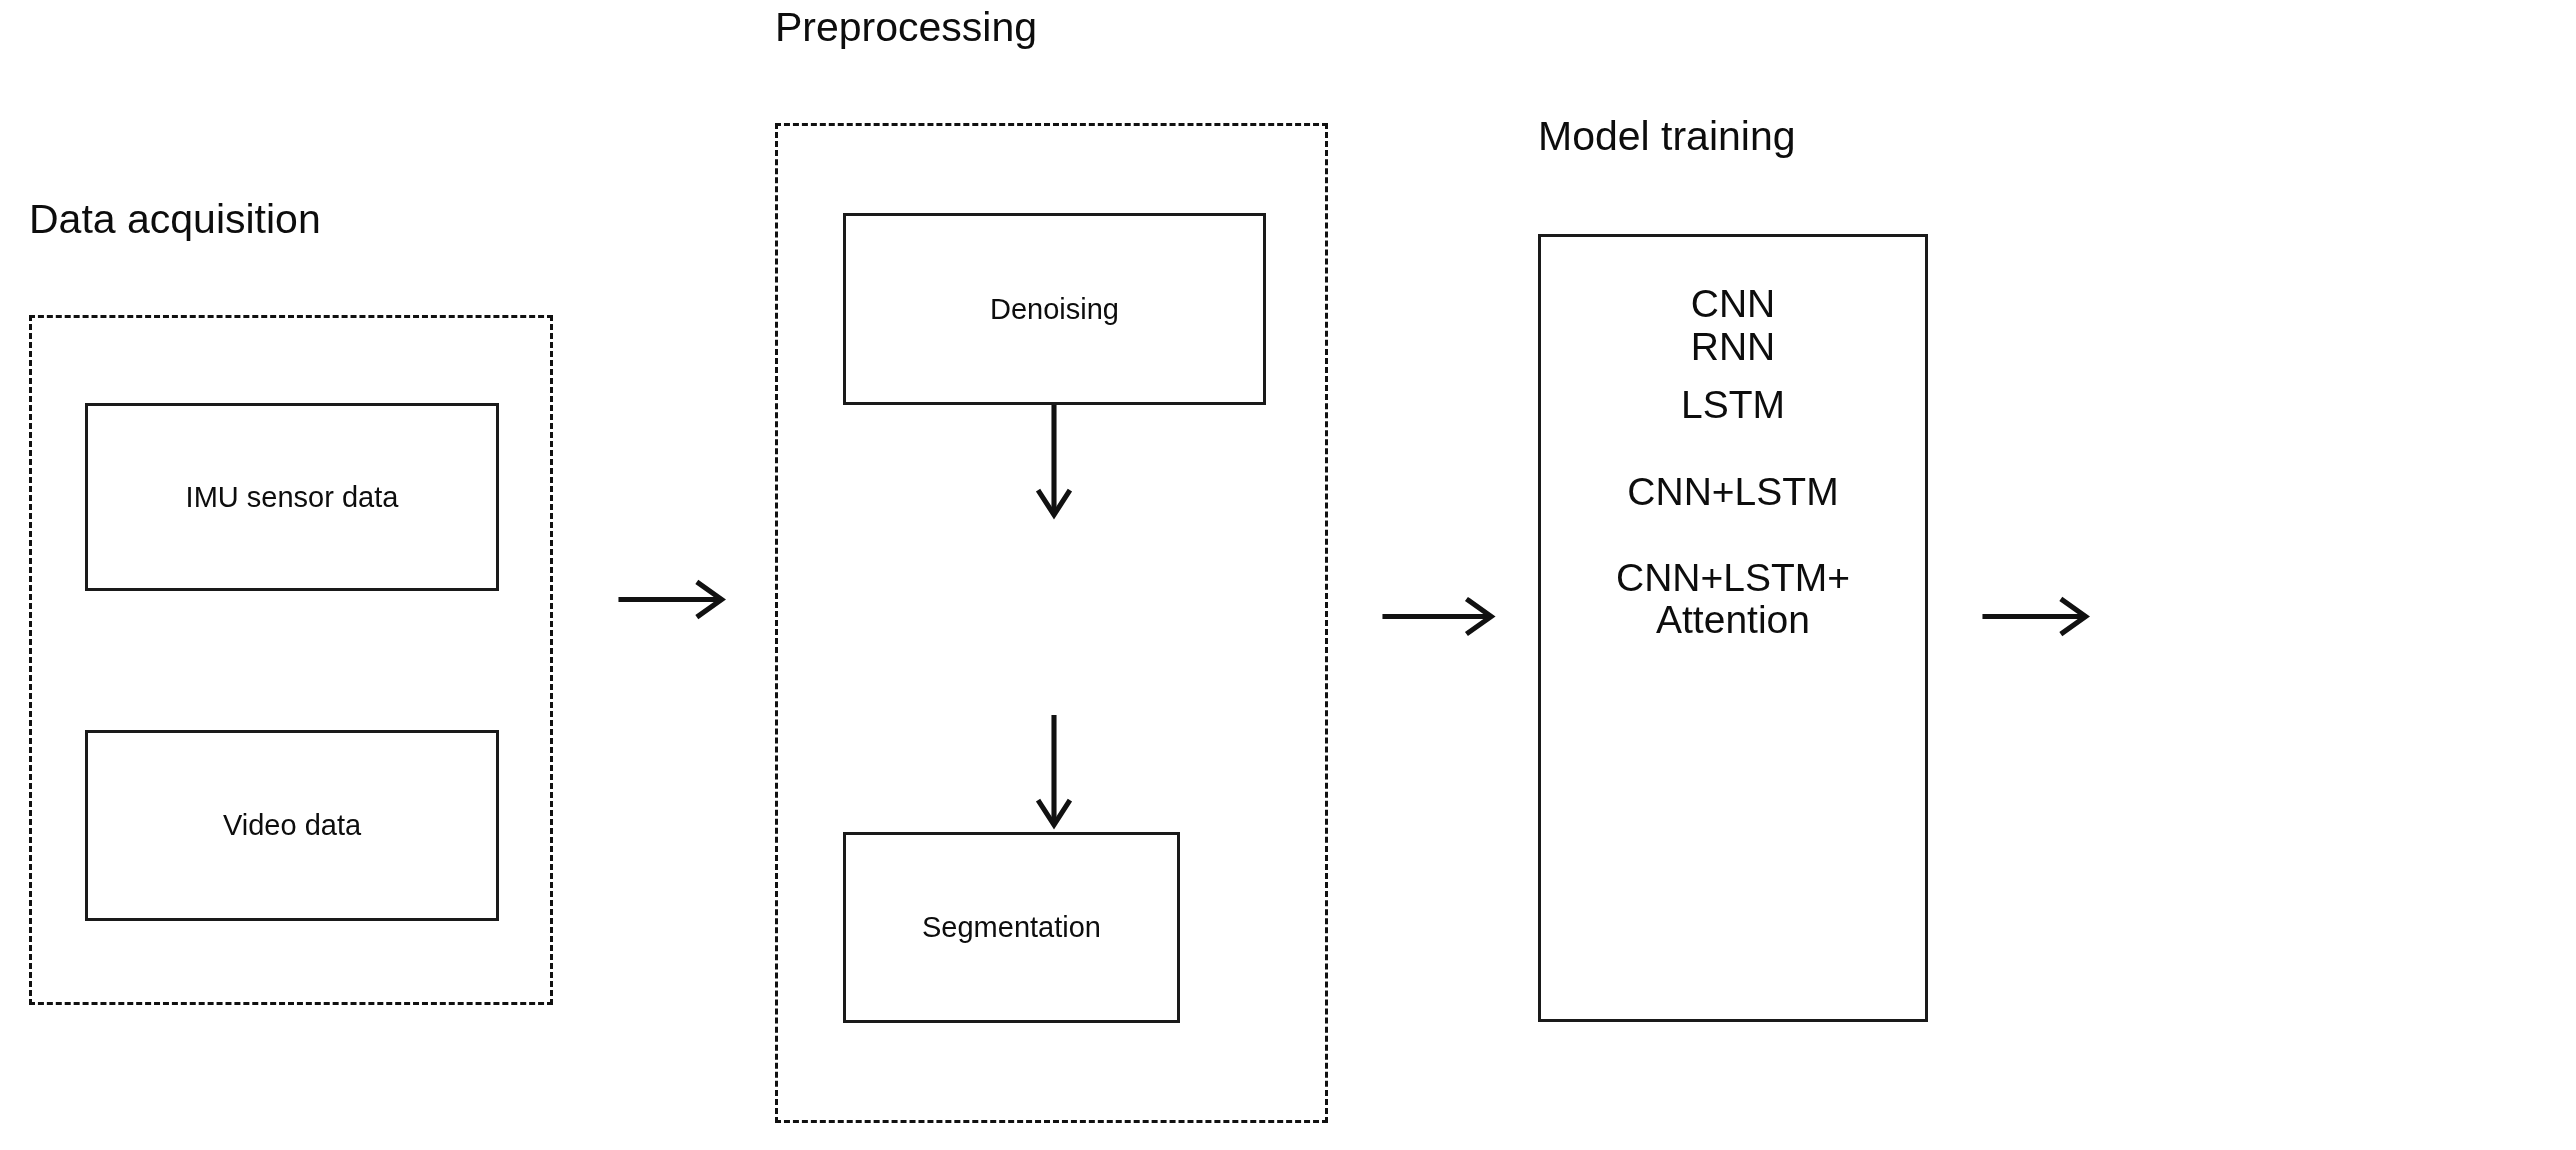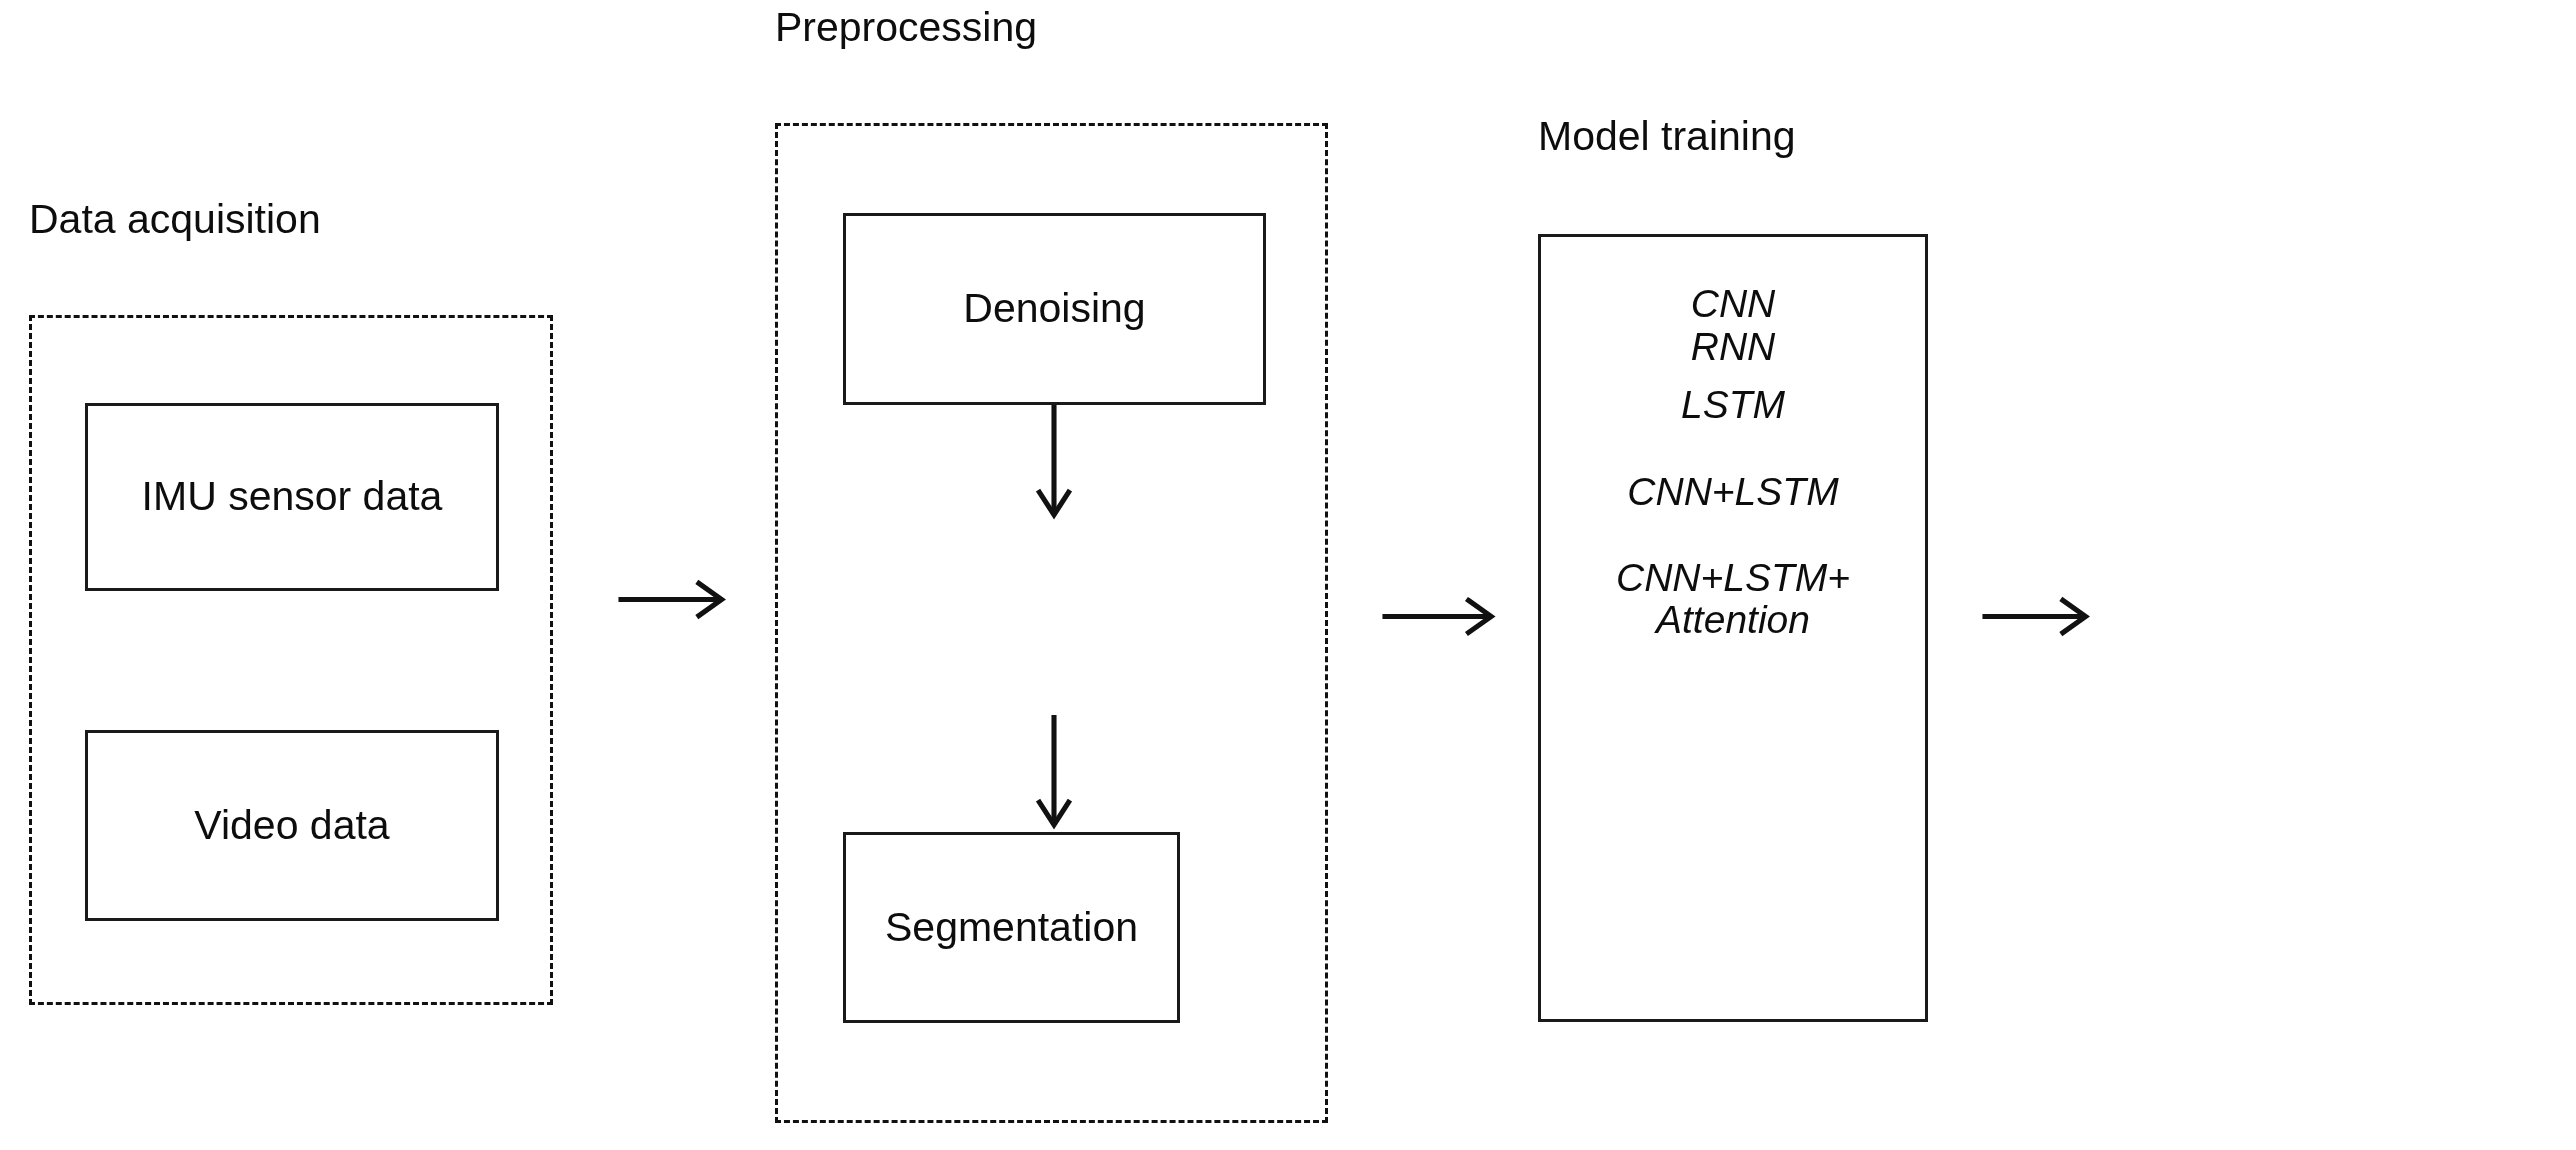--- a/index.html
+++ b/index.html
@@ -41,34 +41,33 @@
   
   .box-solid {
     border: 3.6px solid #1a1a1a;
     background: #ffffff;
     display: flex;
     align-items: center;
     justify-content: center;
     text-align: center;
   }
   .box-label {
-    font-size: 41px;
+    font-size: 29px;
     line-height: 1.12;
     color: #0d0d0d;
     padding: 0 7.3px;
   }
 
   
   .model-list {
     display: flex;
     flex-direction: column;
     align-items: center;
     justify-content: flex-start;
     padding-top: 26px;
-    font-style: italic;
   }
   .model-item {
     font-size: 39px;
     line-height: 1.08;
     text-align: center;
     color: #0d0d0d;
     white-space: pre-line;
   }
 
   

